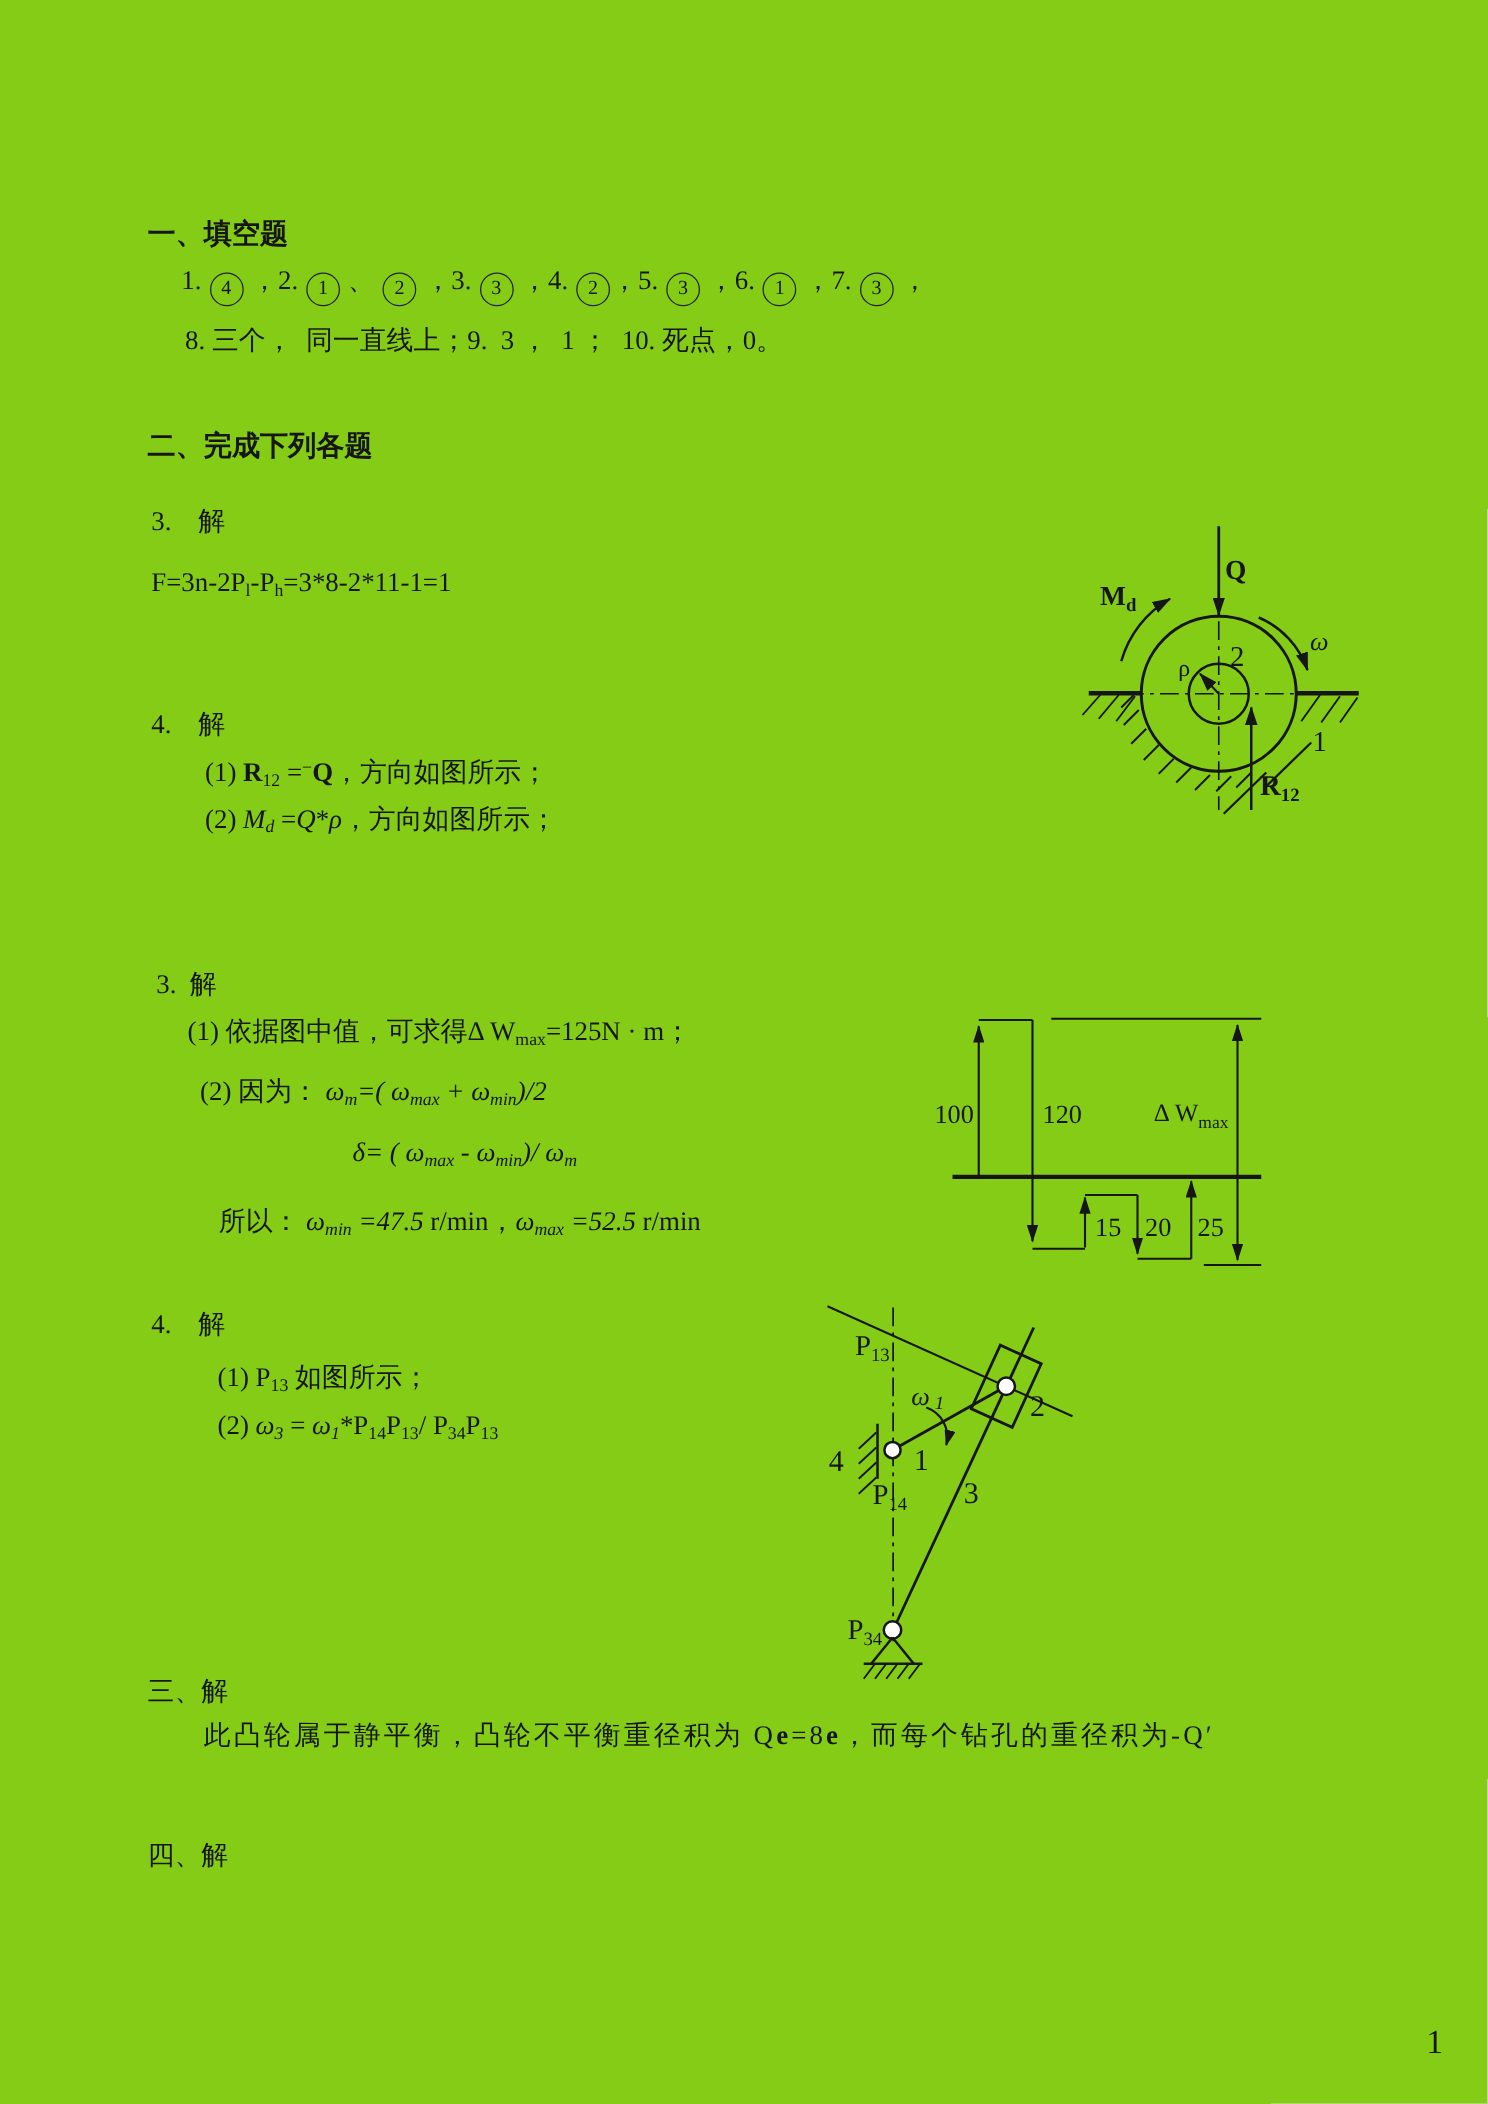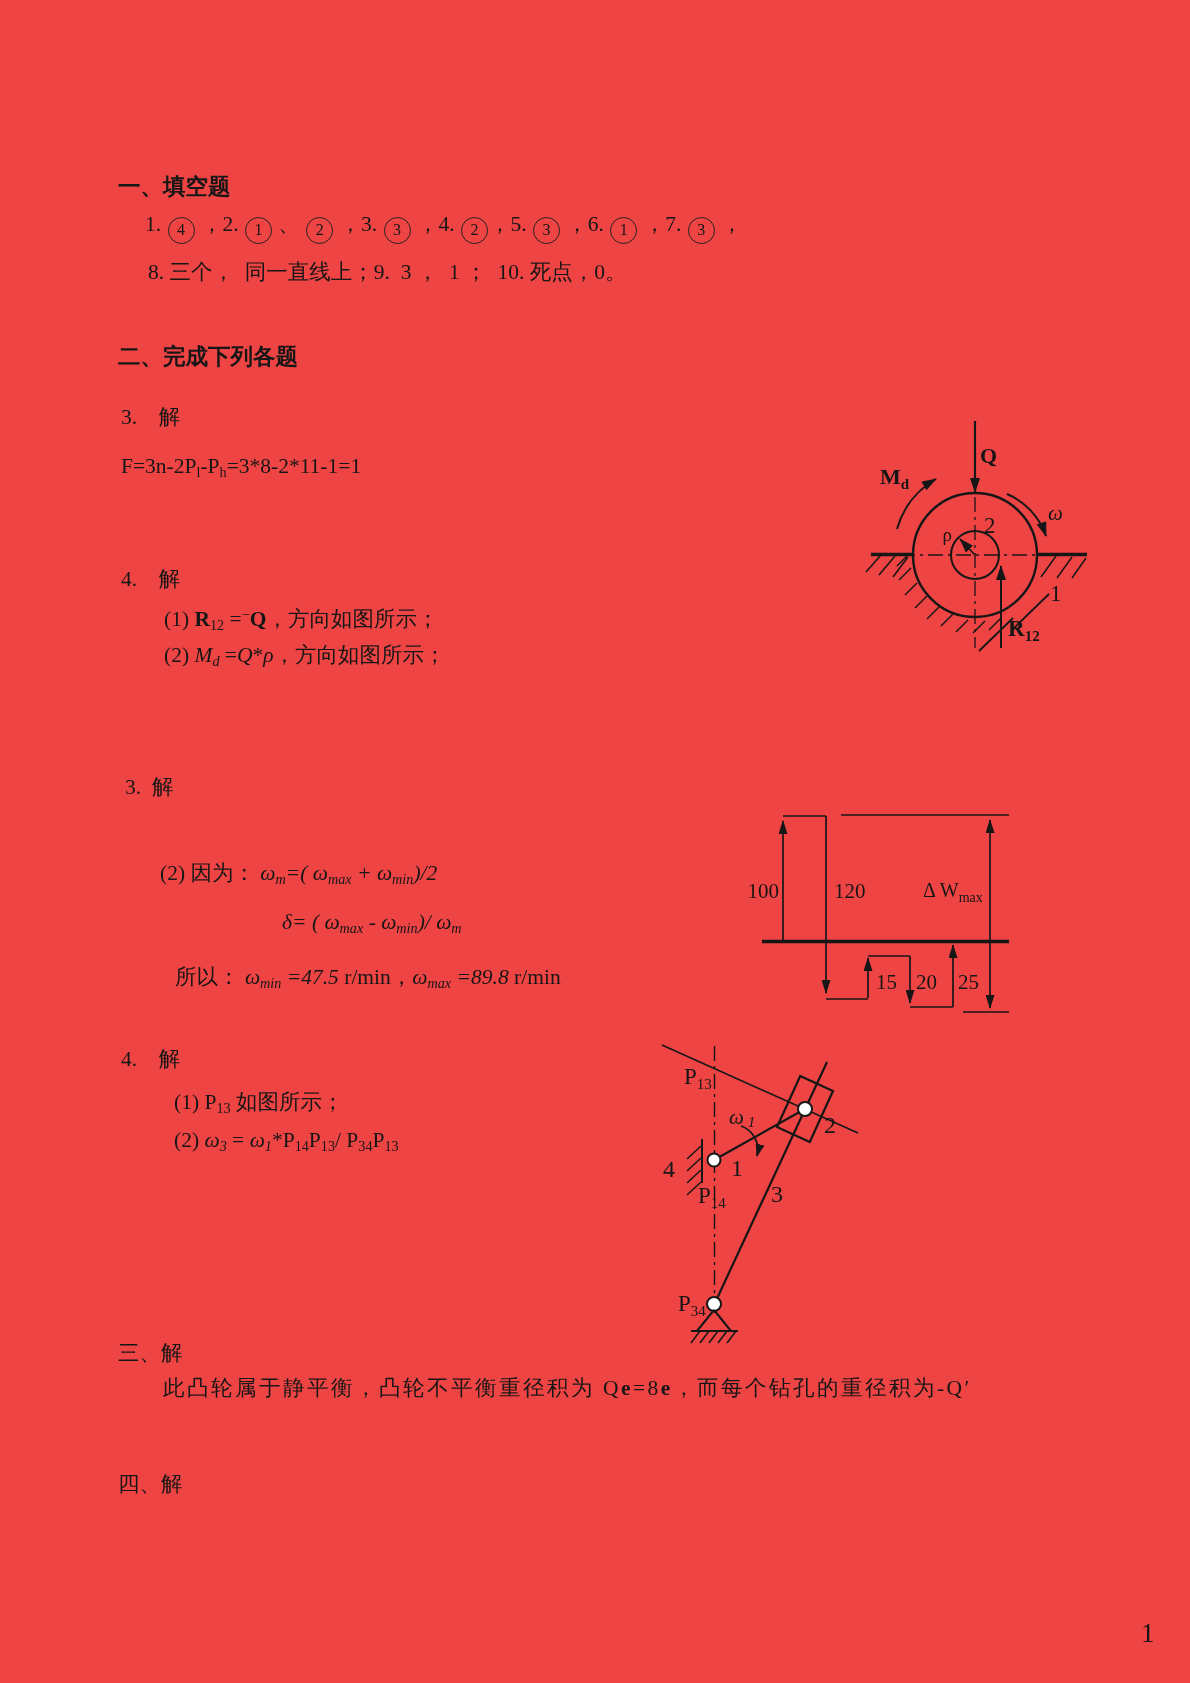--- a/index.html
+++ b/index.html
@@ -1,17 +1,17 @@
 <!DOCTYPE html>
 <html><head>
 <meta charset="utf-8">
 <style>
   html,body{margin:0;padding:0;background:#e8e8e8;}
   .page{
-    position:relative;width:1190px;height:1683px;background:#ef4444;
+    position:relative;width:1190px;height:1683px;background:#84cc16;
     font-family:"Liberation Serif","DejaVu Serif",serif;color:#161616;
     margin:0 auto;overflow:hidden;
   }
   .t{position:absolute;font-size:21.5px;line-height:1.3;white-space:pre;}
   .h{font-family:"Liberation Sans","DejaVu Sans",sans-serif;font-weight:700;font-size:22.5px;}
   .seg.u{text-underline-offset:4px;}
   .seg.b{font-weight:700;}
   .seg.i{font-style:italic;}
   .seg.sub{font-size:0.66em;vertical-align:-0.28em;}
   .seg.sup{font-size:0.66em;vertical-align:0.5em;}
@@ -37,23 +37,24 @@
 
   <div class="t h" style="left:118px;top:342px">二、完成下列各题</div>
   <div class="t" style="left:121px;top:404px">3.    解</div>
   <div class="t" style="left:121px;top:453px"><span class="seg">F=3n-2P</span><span class="seg sub">l</span><span class="seg">-P</span><span class="seg sub">h</span><span class="seg">=3*8-2*11-1=1</span></div>
 
   <div class="t" style="left:121px;top:566px">4.    解</div>
   <div class="t" style="left:164px;top:605px"><span class="seg">(1) </span><span class="seg b">R</span><span class="seg sub">12</span><span class="seg"> =</span><span class="seg sup">−</span><span class="seg b">Q</span><span class="seg">，方向如图所示；</span></div>
   <div class="t" style="left:164px;top:642px"><span class="seg">(2) </span><span class="seg i">M</span><span class="seg sub i">d</span><span class="seg"> =</span><span class="seg i">Q</span><span class="seg">*</span><span class="seg i">ρ</span><span class="seg">，方向如图所示；</span></div>
 
   <div class="t" style="left:125px;top:774px">3.  解</div>
+  <div class="t" style="left:150px;top:812px"><span class="seg">(1) 依据图中值，可求得Δ W</span><span class="seg sub">max</span><span class="seg">=125N · m；</span></div>
   <div class="t" style="left:160px;top:860px"><span class="seg">(2) 因为： </span><span class="seg i">ω</span><span class="seg sub i">m</span><span class="seg i">=( </span><span class="seg i">ω</span><span class="seg sub i">max</span><span class="seg i"> + </span><span class="seg i">ω</span><span class="seg sub i">min</span><span class="seg i">)/2</span></div>
   <div class="t" style="left:282px;top:909px"><span class="seg i">δ</span><span class="seg i">= ( </span><span class="seg i">ω</span><span class="seg sub i">max</span><span class="seg i"> - </span><span class="seg i">ω</span><span class="seg sub i">min</span><span class="seg i">)/ </span><span class="seg i">ω</span><span class="seg sub i">m</span></div>
-  <div class="t" style="left:175px;top:964px"><span class="seg">所以： </span><span class="seg i">ω</span><span class="seg sub i">min</span><span class="seg i"> =47.5</span><span class="seg"> r/min，</span><span class="seg i">ω</span><span class="seg sub i">max</span><span class="seg i"> =89.8</span><span class="seg"> r/min</span></div>
+  <div class="t" style="left:175px;top:964px"><span class="seg">所以： </span><span class="seg i">ω</span><span class="seg sub i">min</span><span class="seg i"> =47.5</span><span class="seg"> r/min，</span><span class="seg i">ω</span><span class="seg sub i">max</span><span class="seg i"> =52.5</span><span class="seg"> r/min</span></div>
 
   <div class="t" style="left:121px;top:1046px">4.    解</div>
   <div class="t" style="left:174px;top:1089px"><span class="seg">(1) P</span><span class="seg sub">13</span><span class="seg"> 如图所示；</span></div>
   <div class="t" style="left:174px;top:1127px"><span class="seg">(2) </span><span class="seg i">ω</span><span class="seg sub i">3</span><span class="seg"> = </span><span class="seg i">ω</span><span class="seg sub i">1</span><span class="seg">*P</span><span class="seg sub">14</span><span class="seg">P</span><span class="seg sub">13</span><span class="seg">/ P</span><span class="seg sub">34</span><span class="seg">P</span><span class="seg sub">13</span></div>
 
   <div class="t" style="left:118px;top:1340px">三、解</div>
   <div class="t ls" style="left:163px;top:1375px"><span class="seg">此凸轮属于静平衡，凸轮不平衡重径积为 Q</span><span class="seg b">e</span><span class="seg">=8</span><span class="seg b">e</span><span class="seg">，而每个钻孔的重径积为-Q</span><span class="seg">′</span></div>
 
   <div class="t" style="left:118px;top:1471px">四、解</div>
 

